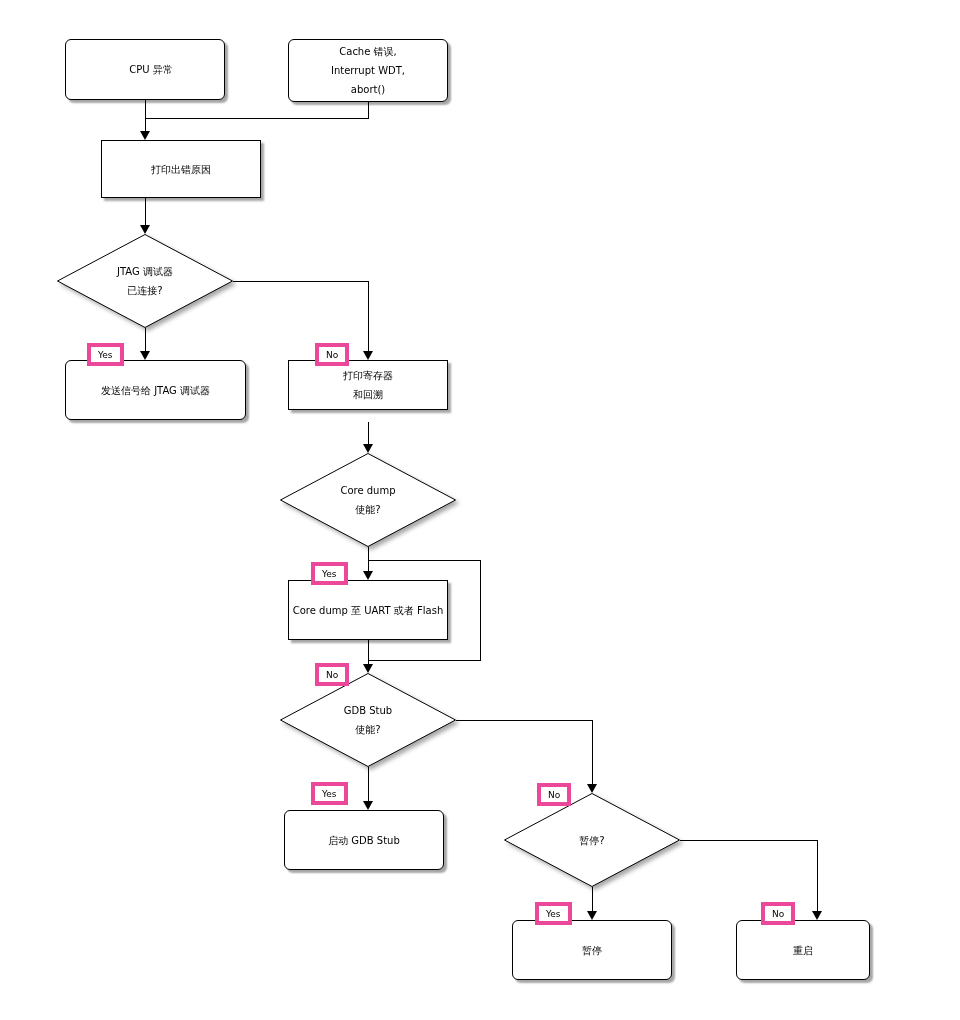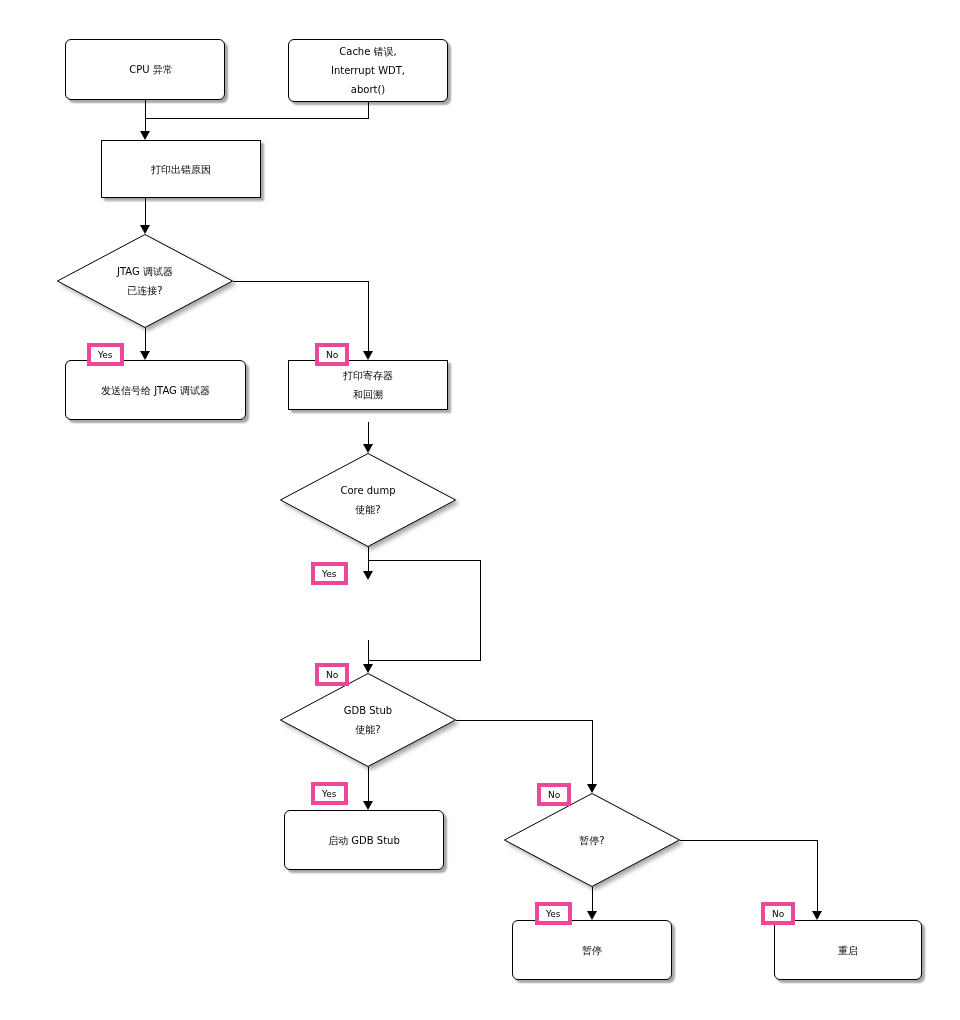--- a/index.html
+++ b/index.html
@@ -75,20 +75,23 @@
   <div class="diamond" style="left:280px;top:453px;width:176px;height:94px;">
     <svg viewBox="0 0 176 94" style="filter:drop-shadow(3px 3px 2px rgba(0,0,0,0.35));">
       <polygon points="88,0.5 175.5,47 88,93.5 0.5,47"></polygon>
     </svg>
     <div class="dtext">
       <div>Core dump</div>
       <div>使能?</div>
     </div>
   </div>
 
+  <div class="node" style="left:288px;top:580px;width:160px;height:60px;">
+    <div>Core dump 至 UART 或者 Flash</div>
+  </div>
 
   <div class="diamond" style="left:280px;top:673px;width:176px;height:94px;">
     <svg viewBox="0 0 176 94" style="filter:drop-shadow(3px 3px 2px rgba(0,0,0,0.35));">
       <polygon points="88,0.5 175.5,47 88,93.5 0.5,47"></polygon>
     </svg>
     <div class="dtext">
       <div>GDB Stub</div>
       <div>使能?</div>
     </div>
   </div>
@@ -103,21 +106,21 @@
     </svg>
     <div class="dtext">
       <div>暂停?</div>
     </div>
   </div>
 
   <div class="node rbox" style="left:512px;top:920px;width:160px;height:60px;">
     <div>暂停</div>
   </div>
 
-  <div class="node rbox" style="left:736px;top:920px;width:148px;height:60px;margin-left:38px;">
+  <div class="node rbox" style="left:736px;top:920px;width:134px;height:60px;">
     <div>重启</div>
   </div>
 
   <div class="elabel" style="left:87px;top:343px;">Yes</div>
   <div class="elabel" style="left:315px;top:343px;">No</div>
   <div class="elabel" style="left:311px;top:562px;">Yes</div>
   <div class="elabel" style="left:315px;top:663px;">No</div>
   <div class="elabel" style="left:311px;top:782px;">Yes</div>
   <div class="elabel" style="left:537px;top:783px;">No</div>
   <div class="elabel" style="left:535px;top:902px;">Yes</div>

